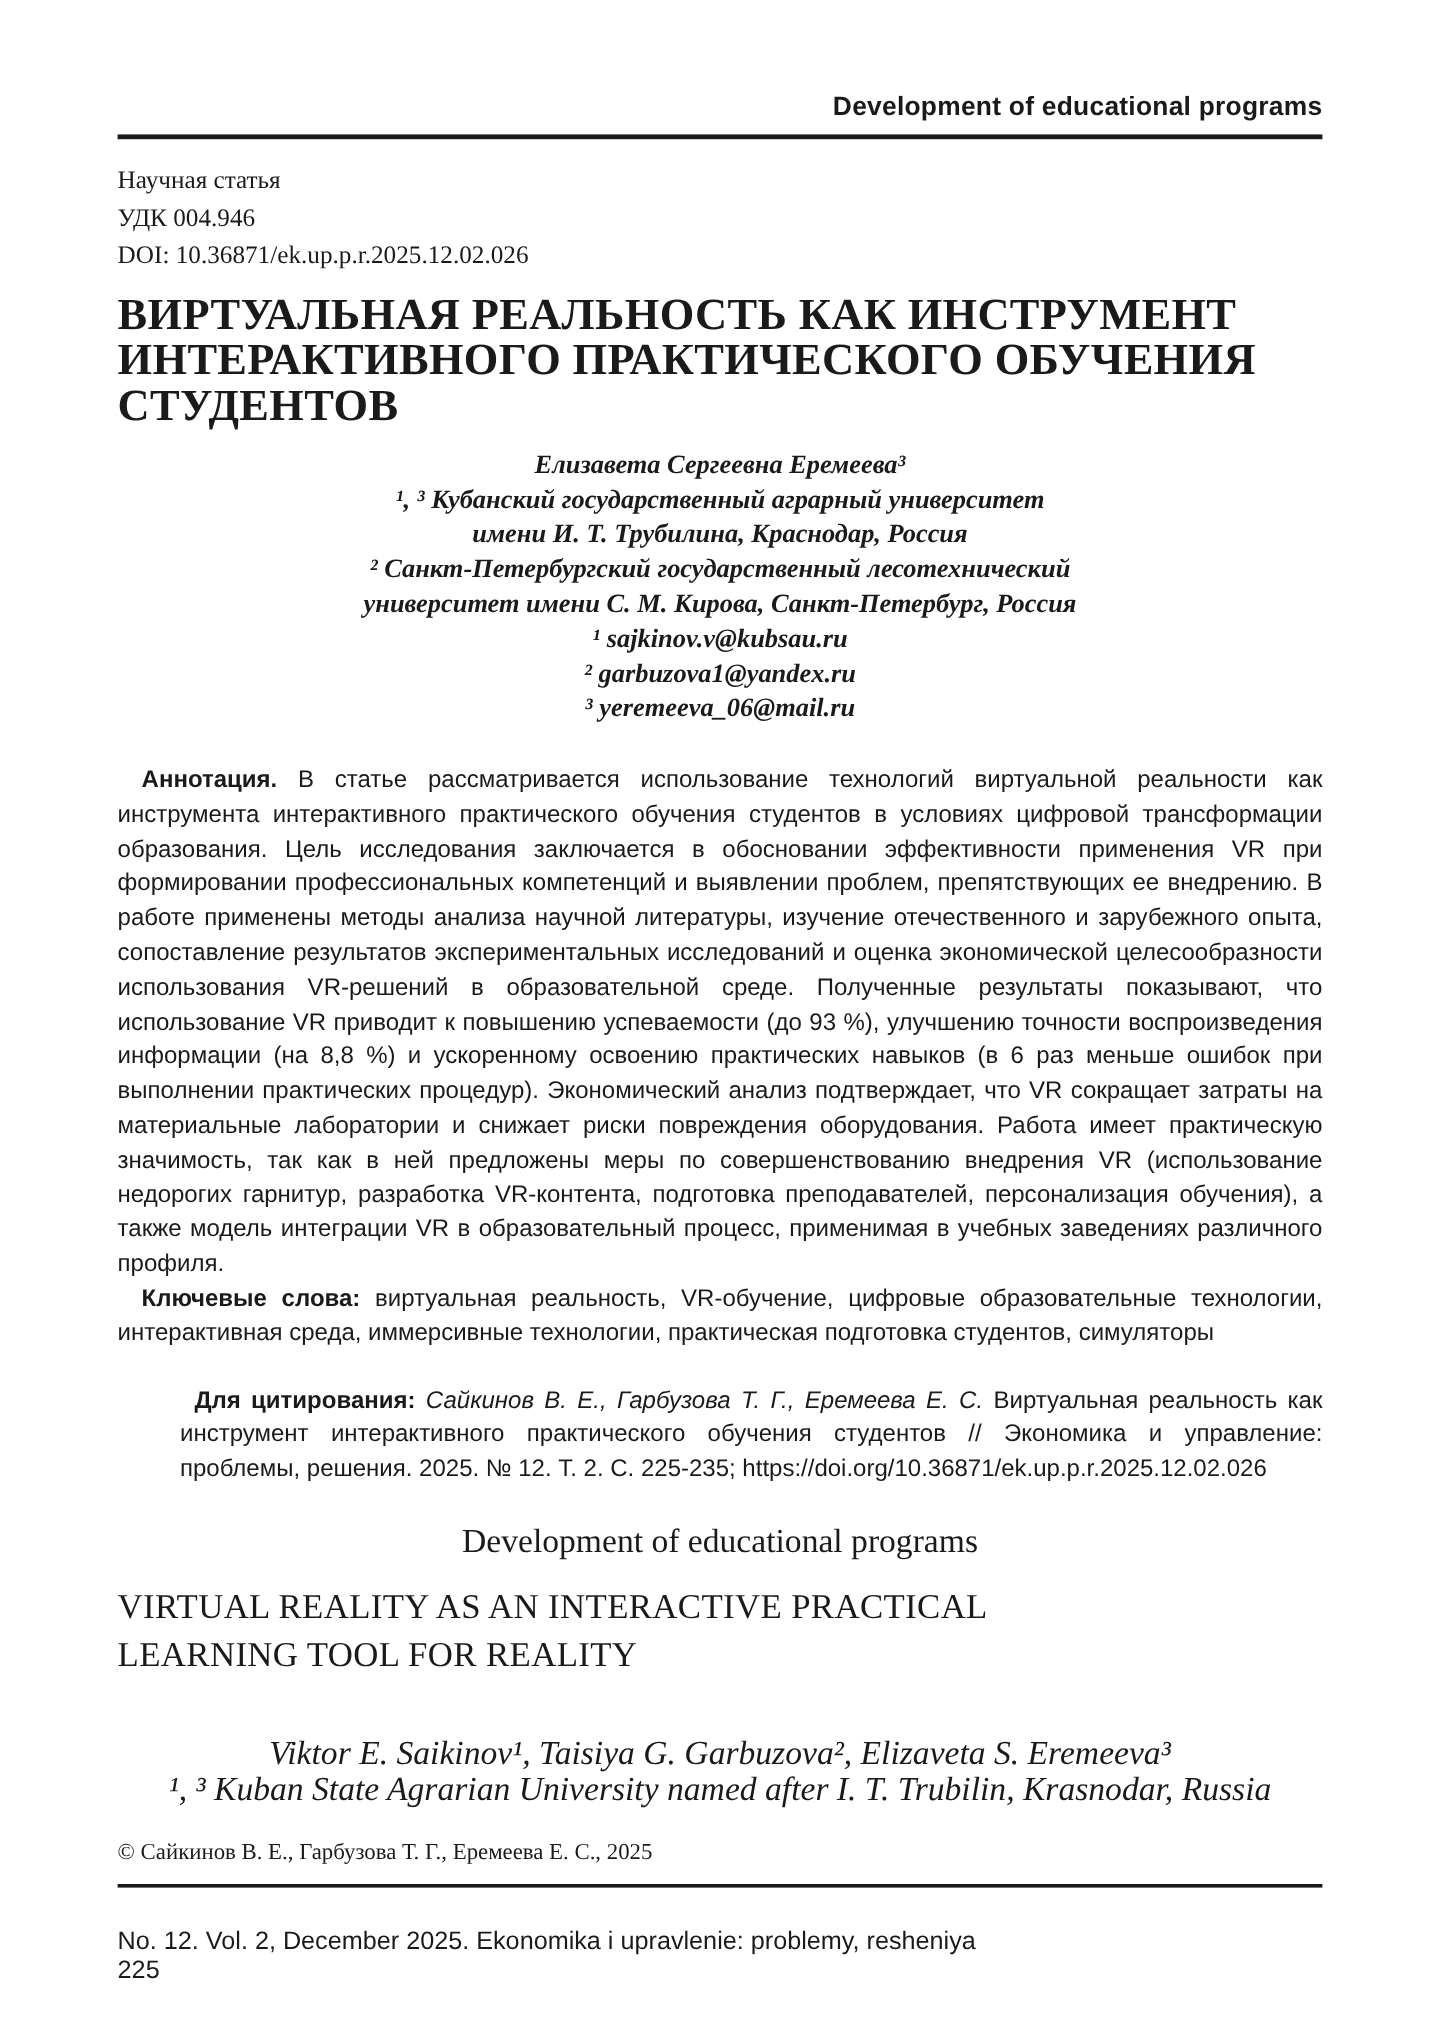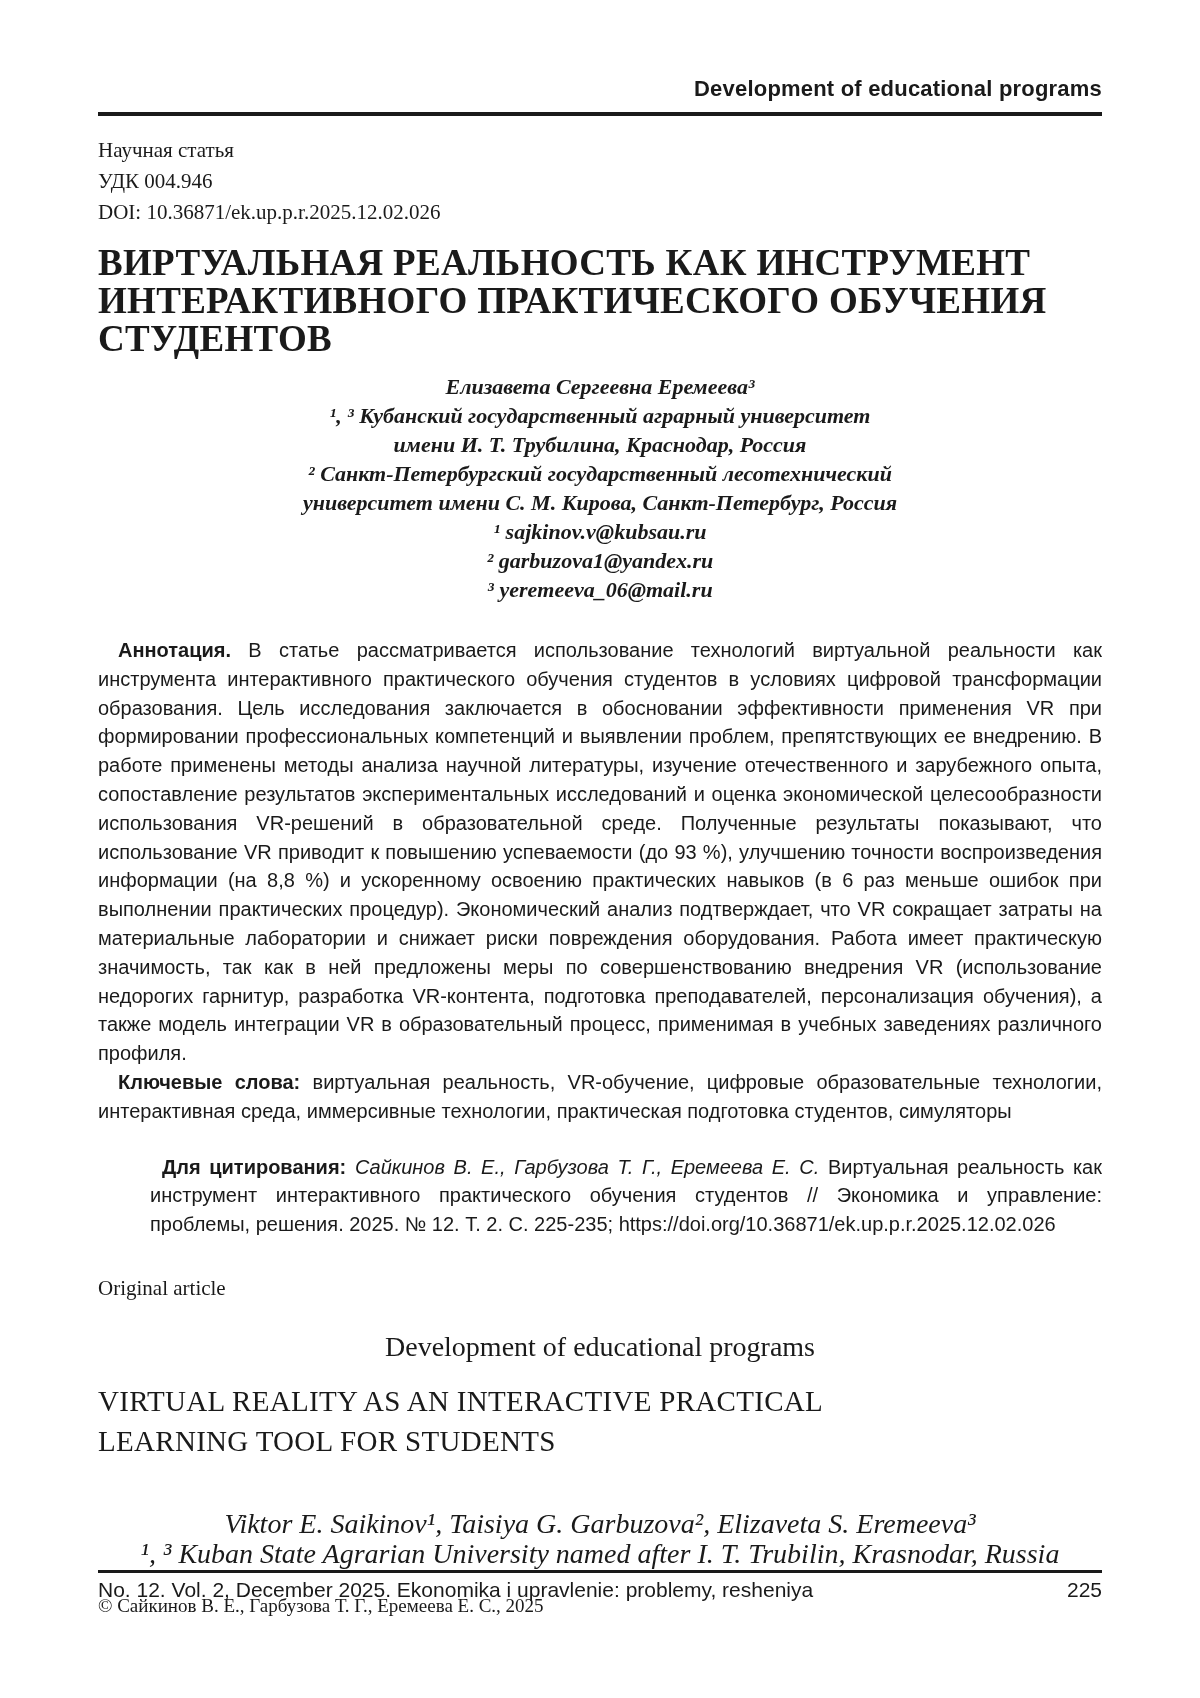--- a/index.html
+++ b/index.html
@@ -77,26 +77,27 @@
   }
 
   .authors-en { margin-top: 48px; text-align: center; font-size: 28px; line-height: 30px; font-style: italic; }
 
   .copyright { margin-top: 26px; font-size: 19px; }
 
   .footer {
     position: absolute;
     left: 98px; right: 98px; top: 1570px;
     border-top: 3.5px solid #1a1a1a;
-    padding-top: 5px;
+    padding-top: 33px;
     font-family: "Liberation Sans", sans-serif;
     font-size: 21px;
     display: flex;
     justify-content: space-between;
     align-items: baseline;
+    flex-direction: column;
   }
 </style>
 </head>
 <body>
 
 <div class="page">
 
   <div class="running-head">Development of educational programs</div>
   <hr class="head-rule">
 
@@ -123,27 +124,26 @@
     <div>³ yeremeeva_06@mail.ru</div>
   </div>
 
   <div class="body-text">
     <p class="para"><span class="bold">Аннотация.</span><span> В статье рассматривается использование технологий виртуальной реальности как инструмента интерактивного практического обучения студентов в условиях цифровой трансформации образования. Цель исследования заключается в обосновании эффективности применения VR при формировании профессиональных компетенций и выявлении проблем, препятствующих ее внедрению. В работе применены методы анализа научной литературы, изучение отечественного и зарубежного опыта, сопоставление результатов экспериментальных исследований и оценка экономической целесообразности использования VR-решений в образовательной среде. Полученные результаты показывают, что использование VR приводит к повышению успеваемости (до 93 %), улучшению точности воспроизведения информации (на 8,8 %) и ускоренному освоению практических навыков (в 6 раз меньше ошибок при выполнении практических процедур). Экономический анализ подтверждает, что VR сокращает затраты на материальные лаборатории и снижает риски повреждения оборудования. Работа имеет практическую значимость, так как в ней предложены меры по совершенствованию внедрения VR (использование недорогих гарнитур, разработка VR-контента, подготовка преподавателей, персонализация обучения), а также модель интеграции VR в образовательный процесс, применимая в учебных заведениях различного профиля.</span></p>
     <p class="para"><span class="bold">Ключевые слова: </span><span>виртуальная реальность, VR-обучение, цифровые образовательные технологии, интерактивная среда, иммерсивные технологии, практическая подготовка студентов, симуляторы</span></p>
   </div>
 
   <p class="citation"><span class="bold">Для цитирования: </span><span class="italic">Сайкинов В. Е., Гарбузова Т. Г., Еремеева Е. С. </span><span>Виртуальная реальность как инструмент интерактивного практического обучения студентов // Экономика и управление: проблемы, решения. 2025. № 12. Т. 2. С. 225-235; https://doi.org/10.36871/ek.up.p.r.2025.12.02.026</span></p>
 
-  <div class="original-article">Original article</div>
 
   <h2 class="section-en">Development of educational programs</h2>
 
   <div class="title-en">
     <div>VIRTUAL REALITY AS AN INTERACTIVE PRACTICAL</div>
-    <div>LEARNING TOOL FOR STUDENTS</div>
+    <div>LEARNING TOOL FOR REALITY</div>
   </div>
 
   <div class="authors-en">
     <div>Viktor E. Saikinov¹, Taisiya G. Garbuzova², Elizaveta S. Eremeeva³</div>
     <div>¹, ³ Kuban State Agrarian University named after I. T. Trubilin, Krasnodar, Russia</div>
   </div>
 
   <div class="copyright">© Сайкинов В. Е., Гарбузова Т. Г., Еремеева Е. С., 2025</div>
 
   <div class="footer">

